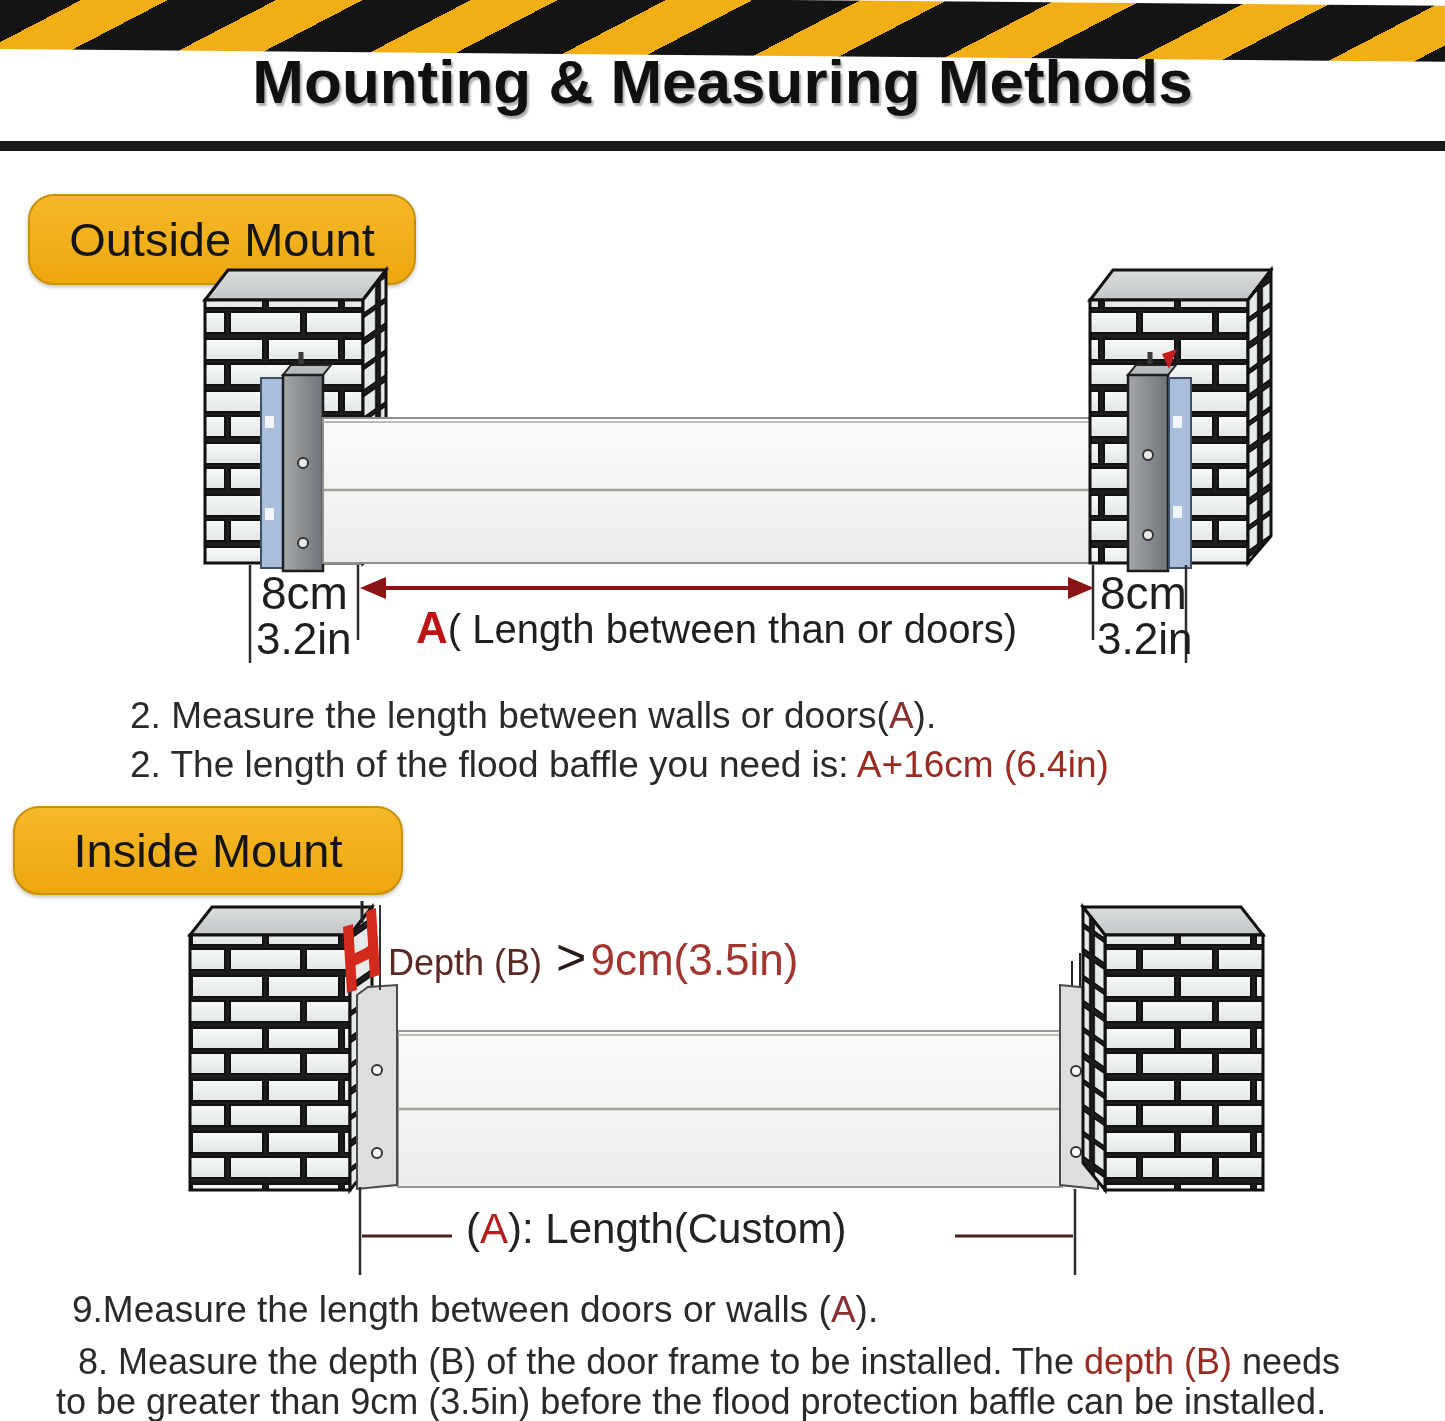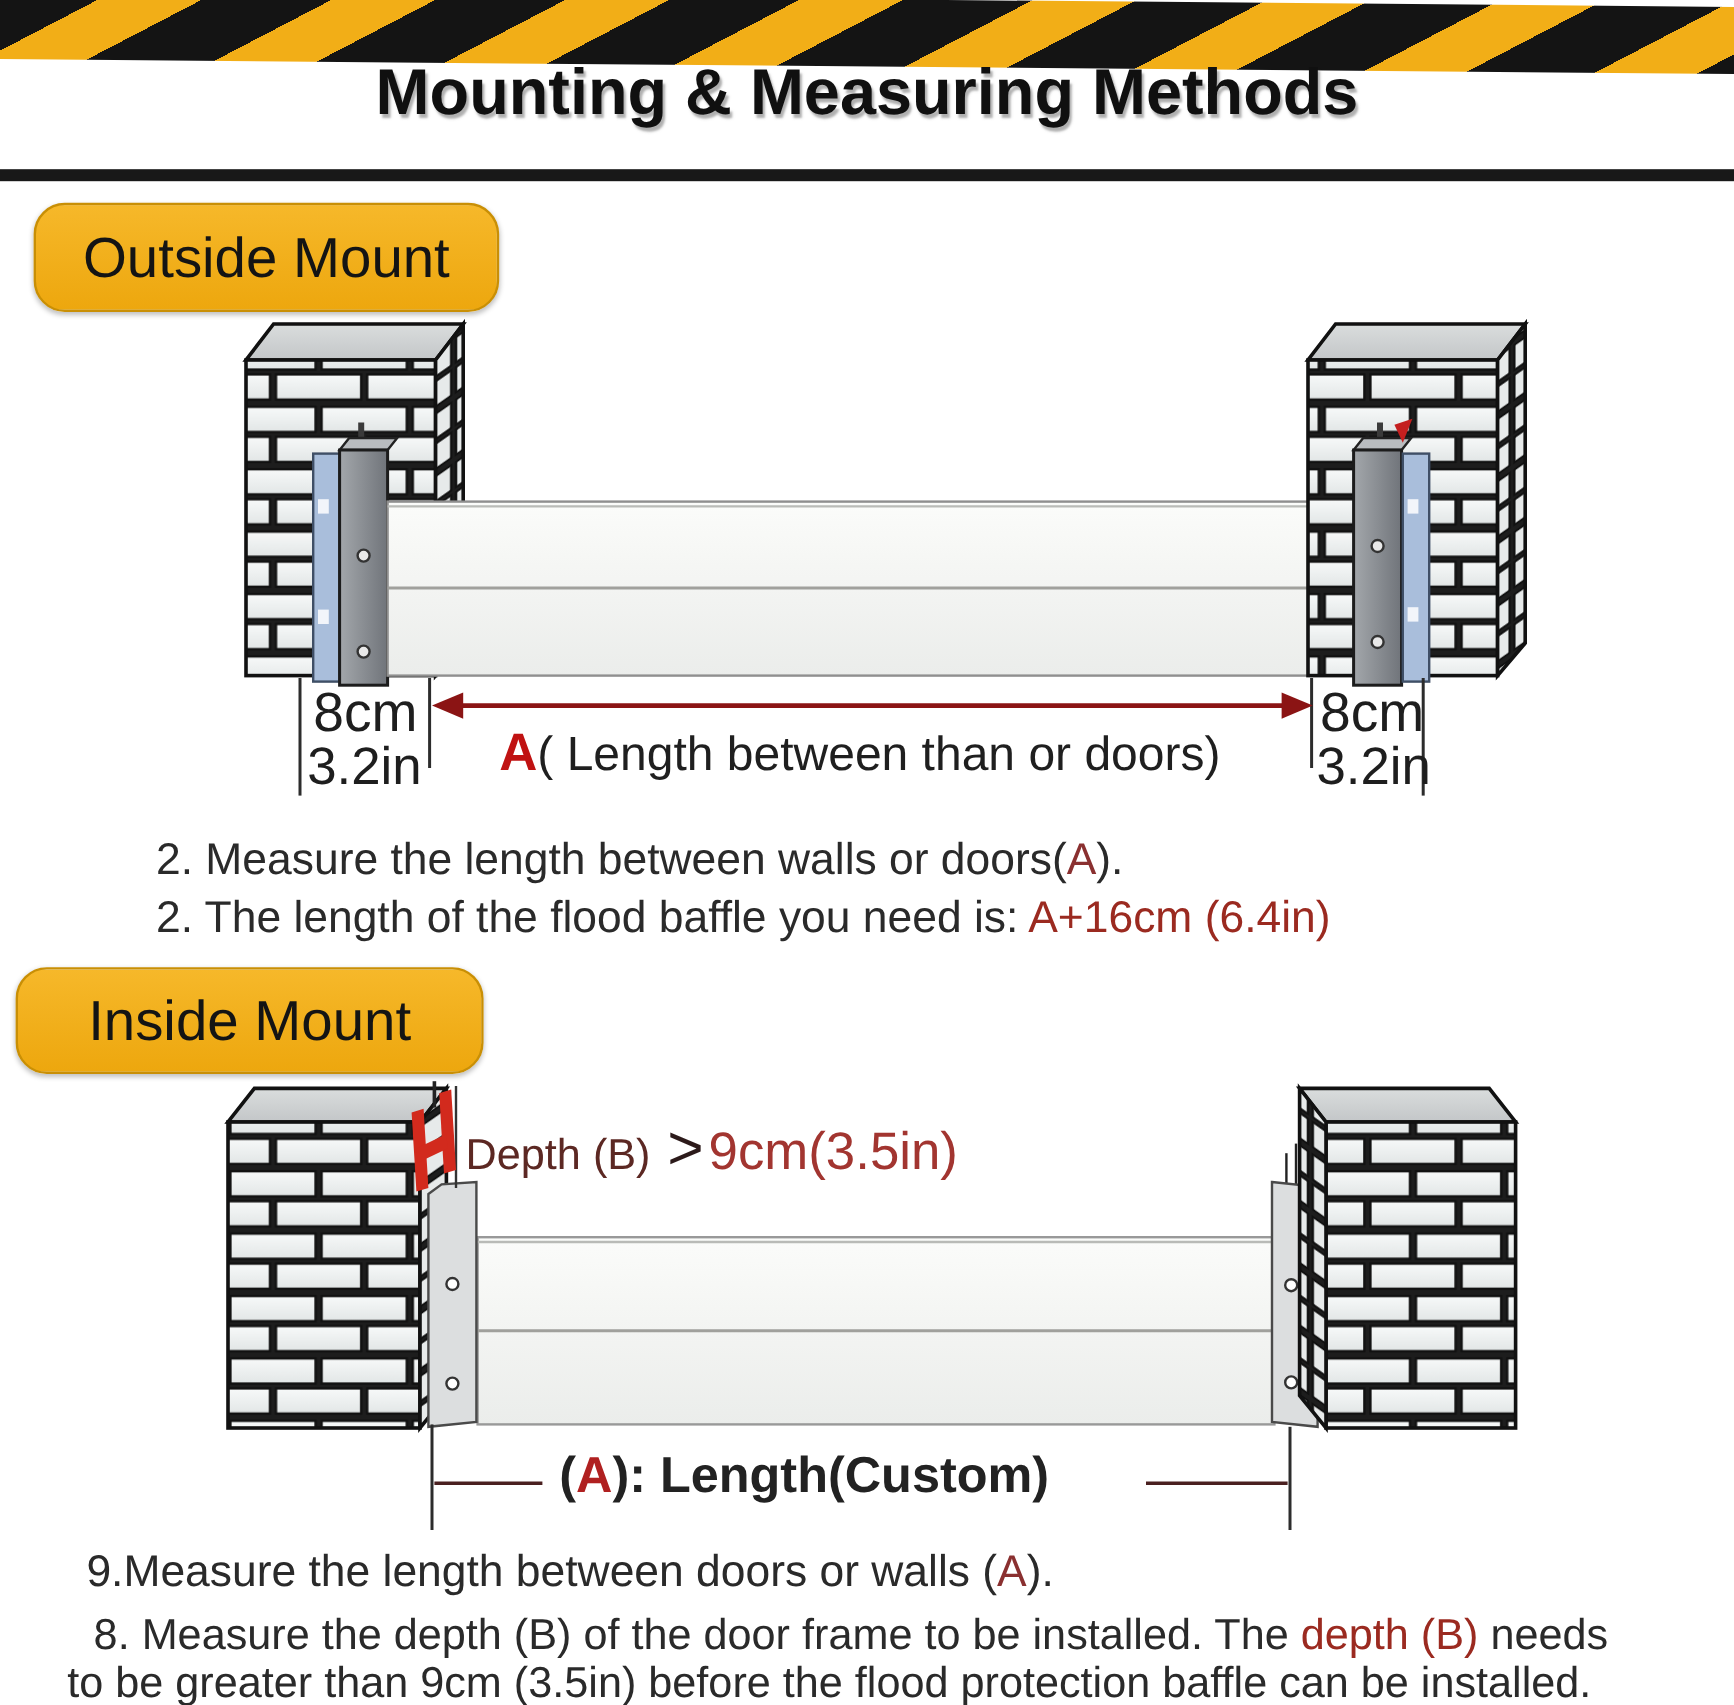--- a/index.html
+++ b/index.html
@@ -10,55 +10,55 @@
   .abs { position:absolute; }
 
   
   .tape-band {
     position:absolute; top:-7px; left:-14px; width:1480px; height:56px;
     background:repeating-linear-gradient(152deg, #141414 0 50px, #f2ae17 50px 90px);
     transform:rotate(0.5deg); transform-origin:left center;
   }
   .banner-title {
     position:absolute; top:46px; left:0; width:100%; text-align:center;
-    font-size:54px; font-weight:700; color:#101010; letter-spacing:0px;
+    font-size:62px; font-weight:700; color:#101010; letter-spacing:0px;
     text-shadow:2px 3px 2px rgba(110,110,110,0.55);
     white-space:nowrap;
   }
   .banner-divider {
     position:absolute; top:141px; left:0; width:100%; height:10px; background:#181818;
   }
 
   
   .mount-badge {
     position:absolute; display:flex; align-items:center; justify-content:center;
     background:linear-gradient(180deg,#f6b82a 0%, #eda70e 100%);
     border:2px solid #c98f05; border-radius:26px;
     font-size:47px; color:#141414; white-space:nowrap;
     box-shadow:0 2px 4px rgba(0,0,0,0.25);
   }
-  #outside-badge { left:28px; top:169px; width:384px; height:87px;align-items:center; }
+  #outside-badge { left:28px; top:194px; width:384px; height:87px;align-items:center; }
   #inside-badge  { left:13px; top:806px; width:386px; height:85px; }
 
   
   .dim-text  { position:absolute; color:#1e1e1e; white-space:nowrap; line-height:1; }
   #out-left-cm  { left:261px; top:570px; font-size:46px; }
   #out-left-in  { left:256px; top:617px; font-size:44px; }
   #out-right-cm { left:1100px; top:570px; font-size:46px; }
   #out-right-in { left:1097px; top:617px; font-size:44px; }
 
   #arrow-label { left:416px; top:606px; font-size:40px; color:#1f1f1f; }
   #arrow-label .red-a { font-size:44px; font-weight:700; color:#c01212; }
 
   #depth-label { left:388px; top:915px; color:#5c2823;margin-top:16px; }
   #depth-label .d  { font-size:36px; }
   #depth-label .gt { font-size:52px; color:#2c1a1a; margin:0 4px; }
   #depth-label .v  { font-size:44px; color:#a23530; }
 
-  #length-label { left:466px; top:1208px; font-size:42px; color:#222222;font-weight:bold; }
+  #length-label { left:466px; top:1208px; font-size:42px; color:#222222; }
   #length-label .red-a { color:#b02020; }
 
   
   .step { position:absolute; white-space:nowrap; color:#2a2a2a; }
   #out-step1 { left:130px; top:695px;  font-size:37px; }
   #out-step2 { left:130px; top:744px;  font-size:37px; }
   #in-step1  { left:72px;  top:1289px; font-size:37px; }
   #in-step2a { left:78px;  top:1341px; font-size:36px; }
   #in-step2b { left:56px;  top:1381px; font-size:36px; }
   .hl-red   { color:#9b2a20; }

